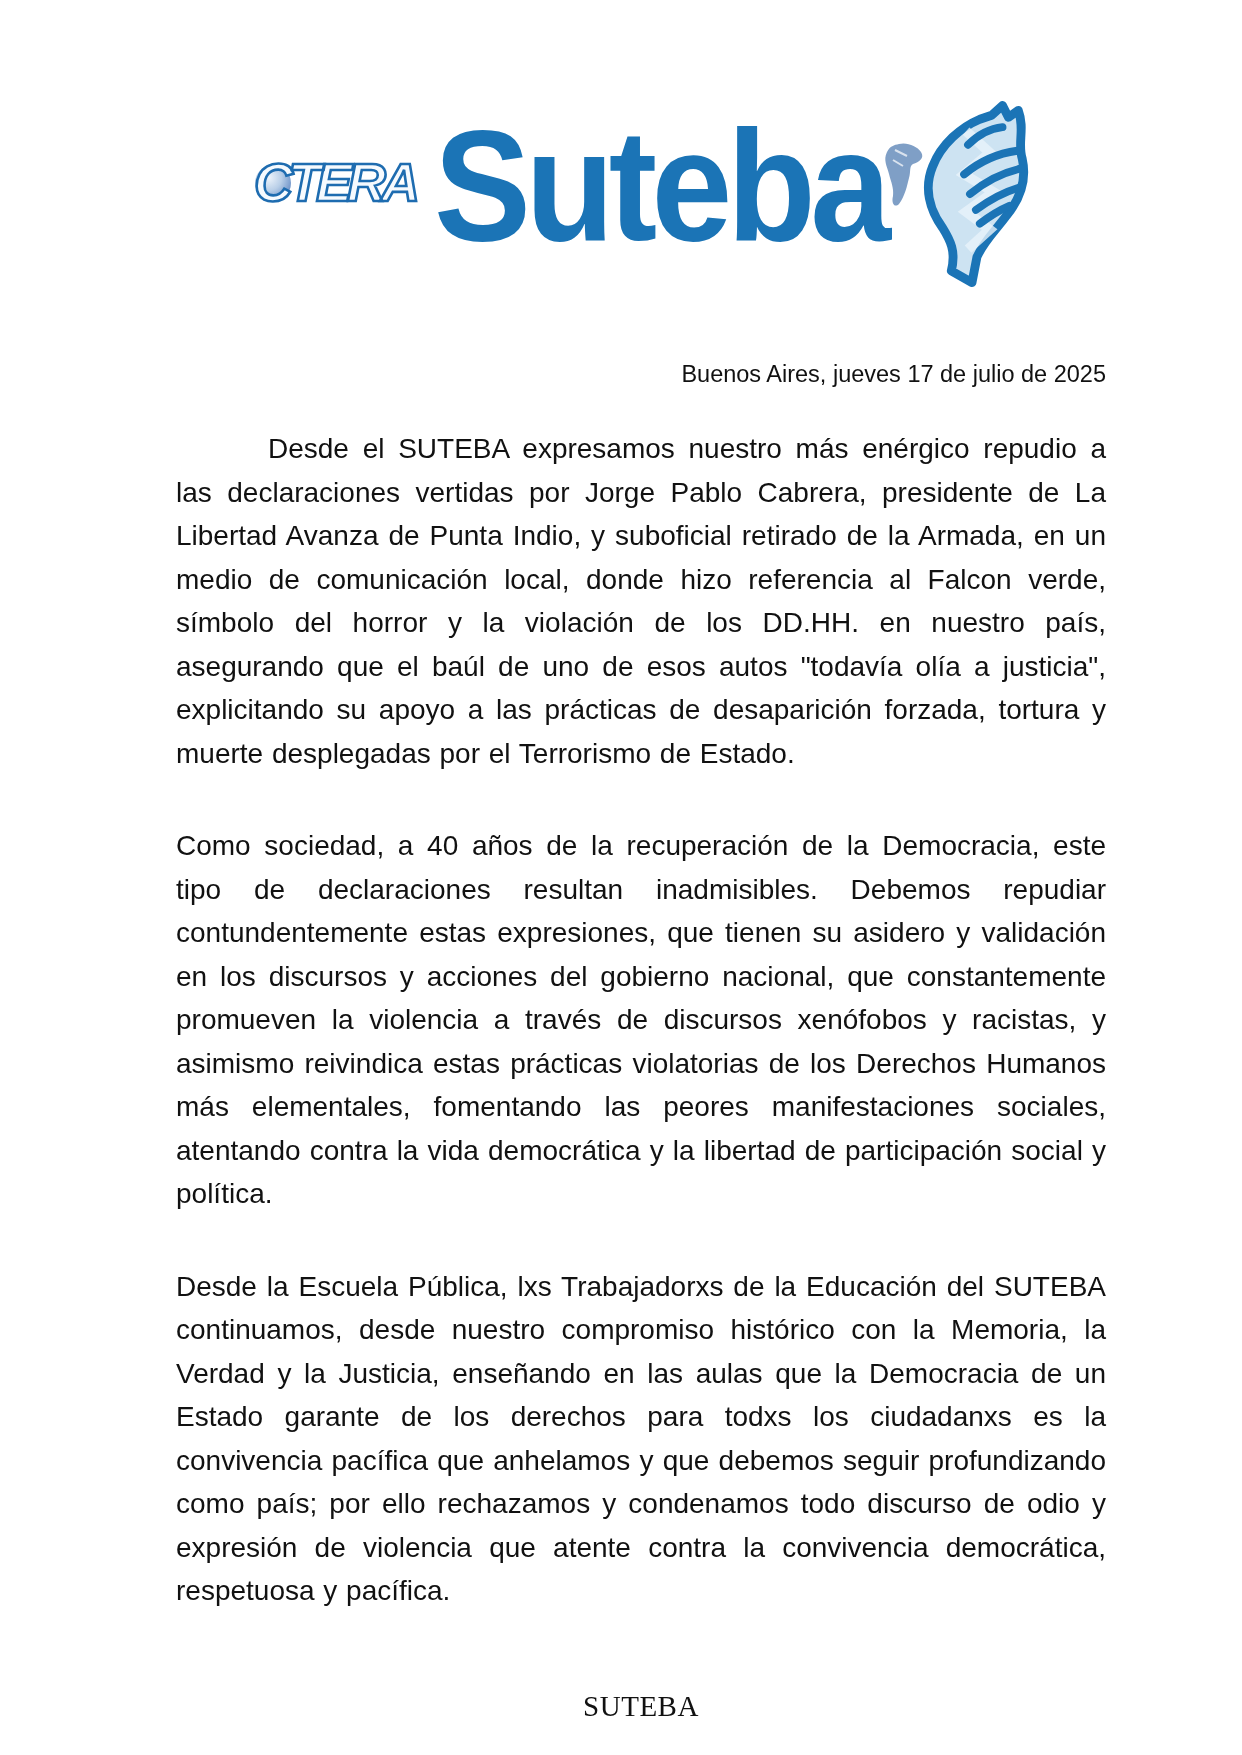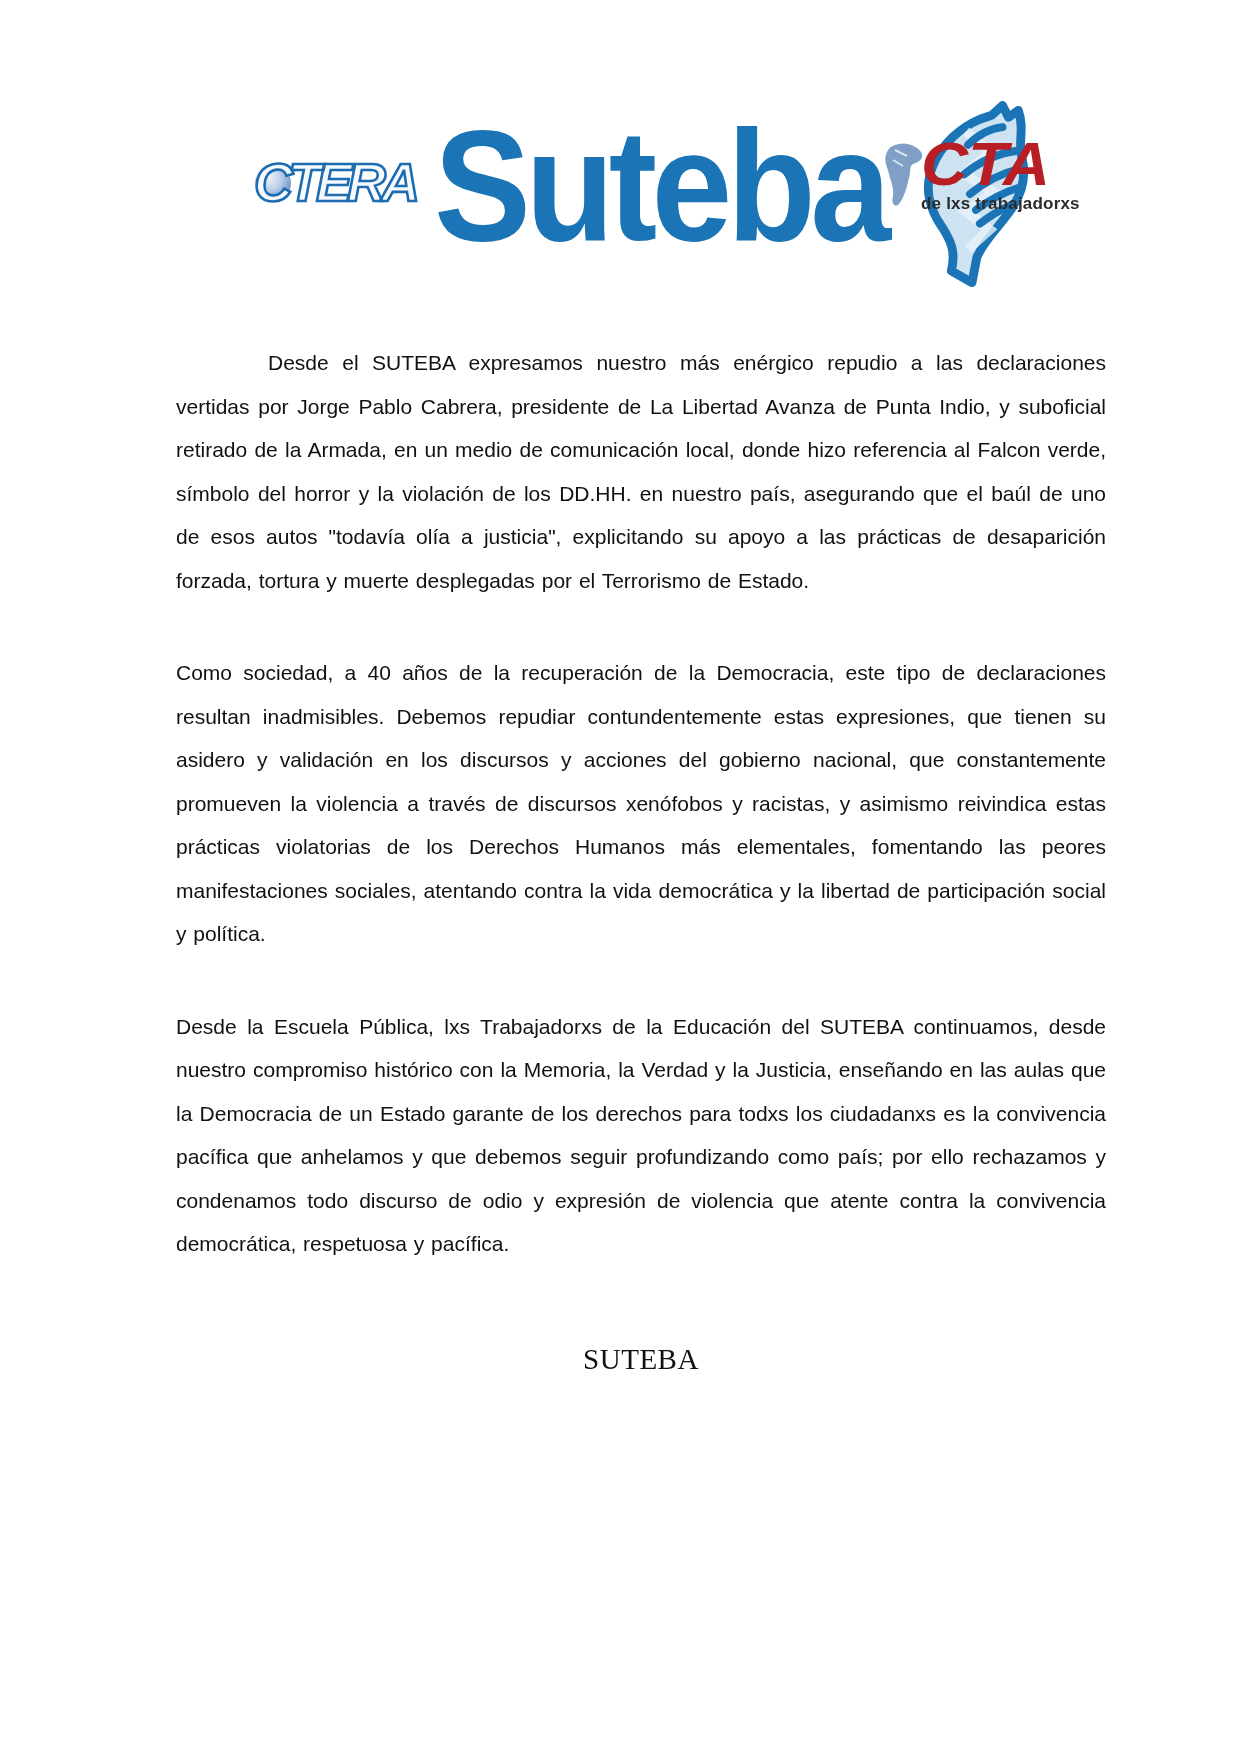--- a/index.html
+++ b/index.html
@@ -115,21 +115,21 @@
     margin-top: 56px;
     text-align: right;
     font-size: 23.5px;
     line-height: 30px;
     color: #111;
   }
   .bodytext {
     margin-top: 38px;
   }
   .bodytext p {
-    font-size: 21px;
+    font-size: 28px;
     line-height: 43.5px;
     text-align: justify;
     margin: 0 0 49px 0;
     color: #111;
     word-spacing: 1px;
   }
   .bodytext p.indent-first {
     text-indent: 92px;
   }
 
@@ -189,28 +189,25 @@
       <div class="cta">
         <span class="sa-map">
           <svg width="46" height="70" viewBox="0 0 46 70">
             <path d="M18,2 C26,0 36,4 40,10 C44,16 38,20 32,22
                      C28,24 30,30 28,36 C26,44 24,54 18,62
                      C14,66 10,62 12,54 C13,46 10,40 8,32
                      C6,24 2,18 6,10 C9,4 13,3 18,2 Z" fill="#7f9fc6"></path>
             <path d="M14,8 L26,14 M12,18 L22,24" stroke="#ffffff" stroke-width="2" opacity="0.7"></path>
           </svg>
         </span>
-        <span class="cta-right">
-          <div class="cta-text">CTA</div>
-          <div class="cta-sub">de lxs trabajadorxs</div>
-        </span>
       </div>
 
     </div>
 
+    <div class="dateline">Buenos Aires, jueves 17 de julio de 2025</div>
 
     <div class="bodytext">
       <p class="indent-first">Desde el SUTEBA expresamos nuestro más enérgico repudio a las declaraciones vertidas por Jorge Pablo Cabrera, presidente de La Libertad Avanza de Punta Indio, y suboficial retirado de la Armada, en un medio de comunicación local, donde hizo referencia al Falcon verde, símbolo del horror y la violación de los DD.HH. en nuestro país, asegurando que el baúl de uno de esos autos "todavía olía a justicia", explicitando su apoyo a las prácticas de desaparición forzada, tortura y muerte desplegadas por el Terrorismo de Estado.</p>
       <p>Como sociedad, a 40 años de la recuperación de la Democracia, este tipo de declaraciones resultan inadmisibles. Debemos repudiar contundentemente estas expresiones, que tienen su asidero y validación en los discursos y acciones del gobierno nacional, que constantemente promueven la violencia a través de discursos xenófobos y racistas, y asimismo reivindica estas prácticas violatorias de los Derechos Humanos más elementales, fomentando las peores manifestaciones sociales, atentando contra la vida democrática y la libertad de participación social y política.</p>
       <p>Desde la Escuela Pública, lxs Trabajadorxs de la Educación del SUTEBA continuamos, desde nuestro compromiso histórico con la Memoria, la Verdad y la Justicia, enseñando  en las aulas que la Democracia de un Estado garante de los derechos para todxs los ciudadanxs es la convivencia pacífica que anhelamos y que debemos seguir profundizando como país; por ello rechazamos y condenamos todo discurso de odio y expresión de violencia que atente contra la convivencia democrática, respetuosa y pacífica.</p>
     </div>
 
     <div class="footer">
       <div class="sig-org">SUTEBA</div>
     </div>

